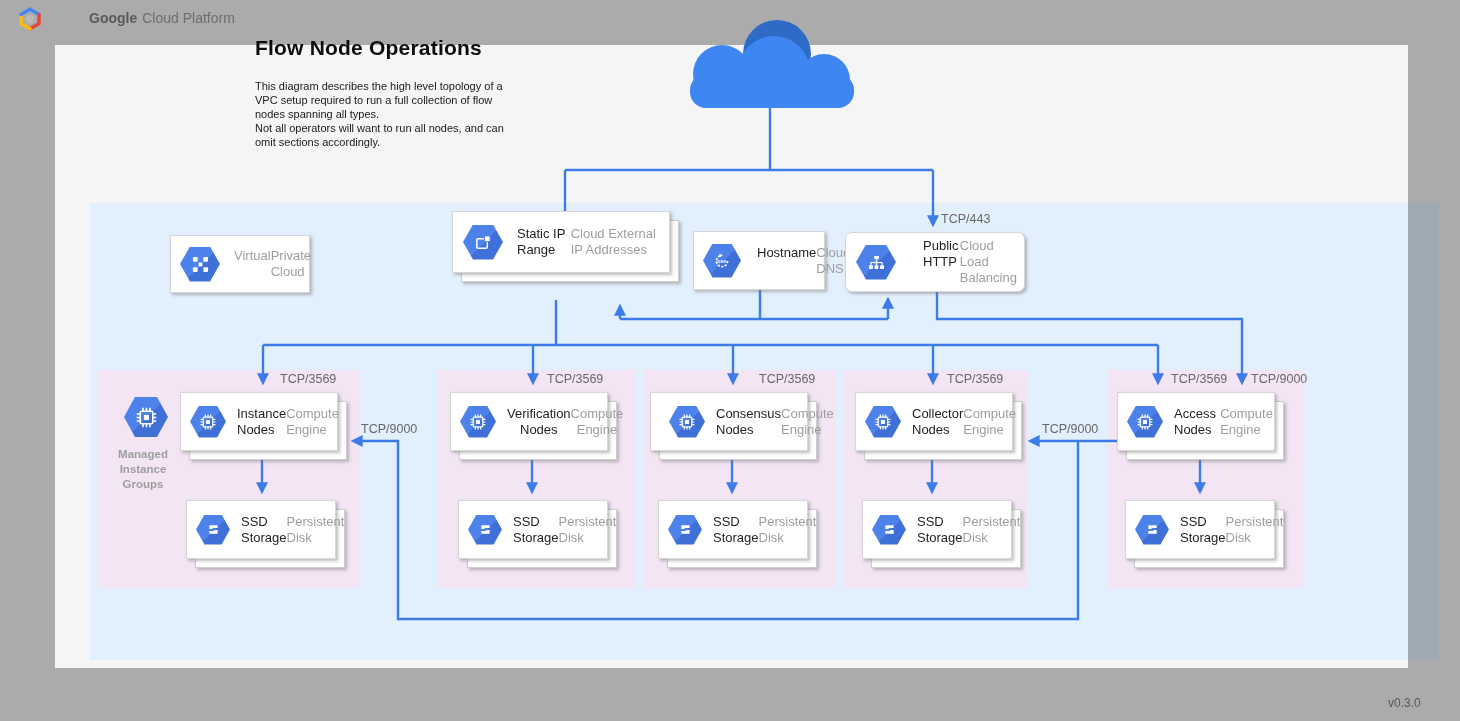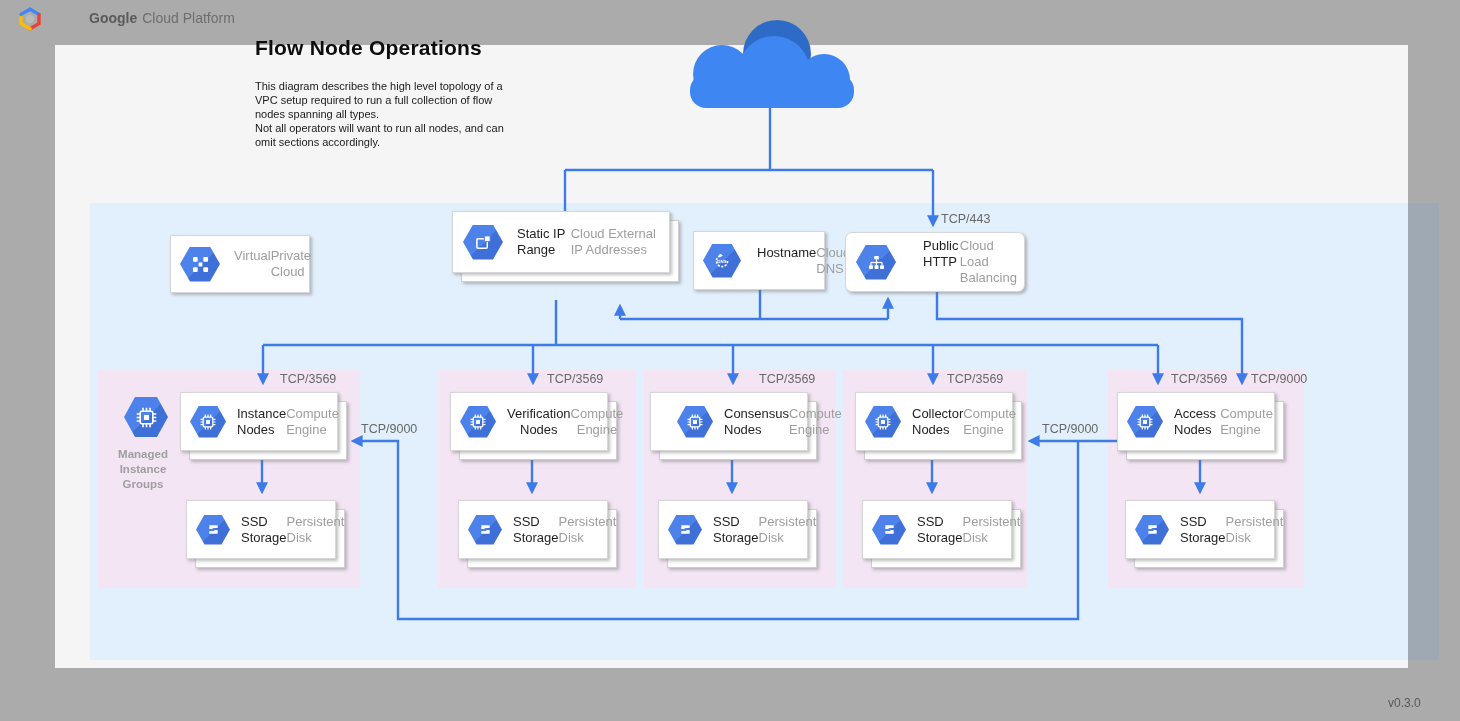--- a/index.html
+++ b/index.html
@@ -265,21 +265,21 @@
     </div>
     <div class="txt">
       <span class="t1">SSD Storage</span>
       <span class="t2">Persistent Disk</span>
     </div>
   </div>
 </div>
 
 <div class="cardstack" style="left:650px;top:392px;width:158px;height:59px;">
   <div class="backcard"></div>
-  <div class="card" style="gap:11px;padding-left:26px;">
+  <div class="card" style="gap:11px;padding-left:18px;">
     <div class="hex" style="width:36px;height:32px;">
       <svg width="16" height="16" viewBox="0 0 18 18">
           <g stroke="#fff" stroke-width="1.4" fill="none">
             <rect x="3.6" y="3.6" width="10.8" height="10.8" rx="1.4"></rect>
             <path d="M6 0.6 V3.6 M9 0.6 V3.6 M12 0.6 V3.6 M6 14.4 V17.4 M9 14.4 V17.4 M12 14.4 V17.4 M0.6 6 H3.6 M0.6 9 H3.6 M0.6 12 H3.6 M14.4 6 H17.4 M14.4 9 H17.4 M14.4 12 H17.4"></path>
           </g>
           <rect x="6.8" y="6.8" width="4.4" height="4.4" fill="#fff"></rect>
         </svg>
     </div>
     <div class="txt">

